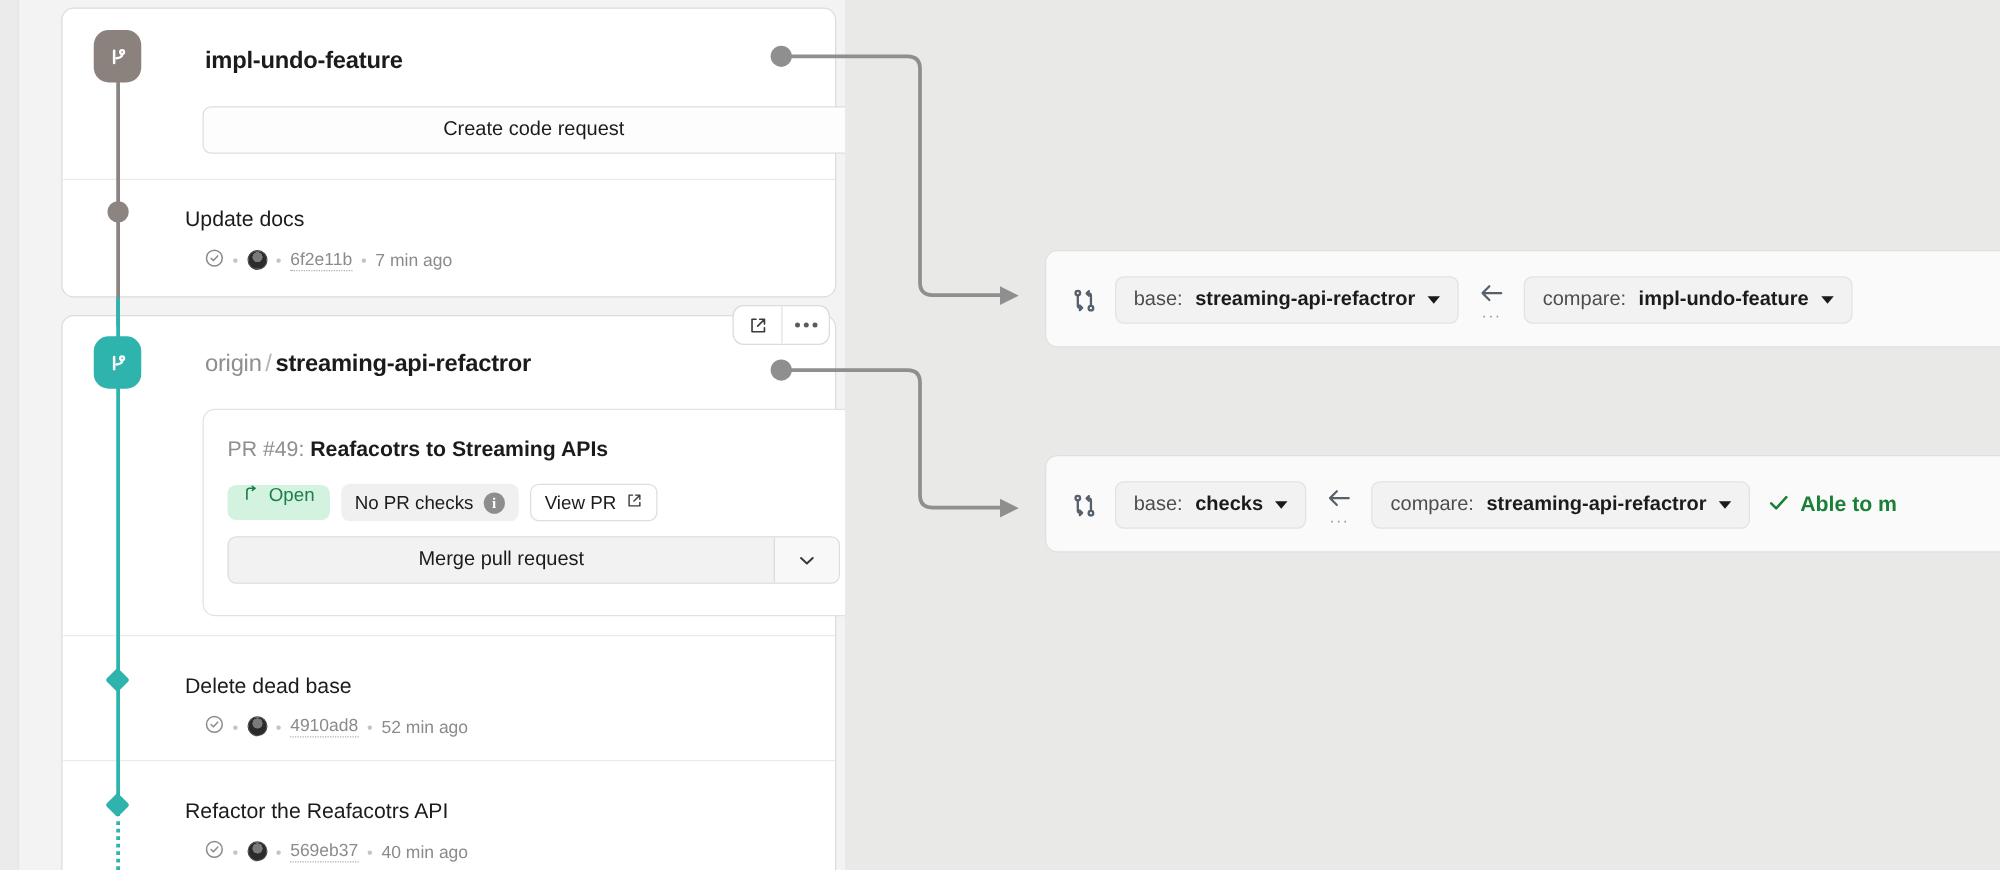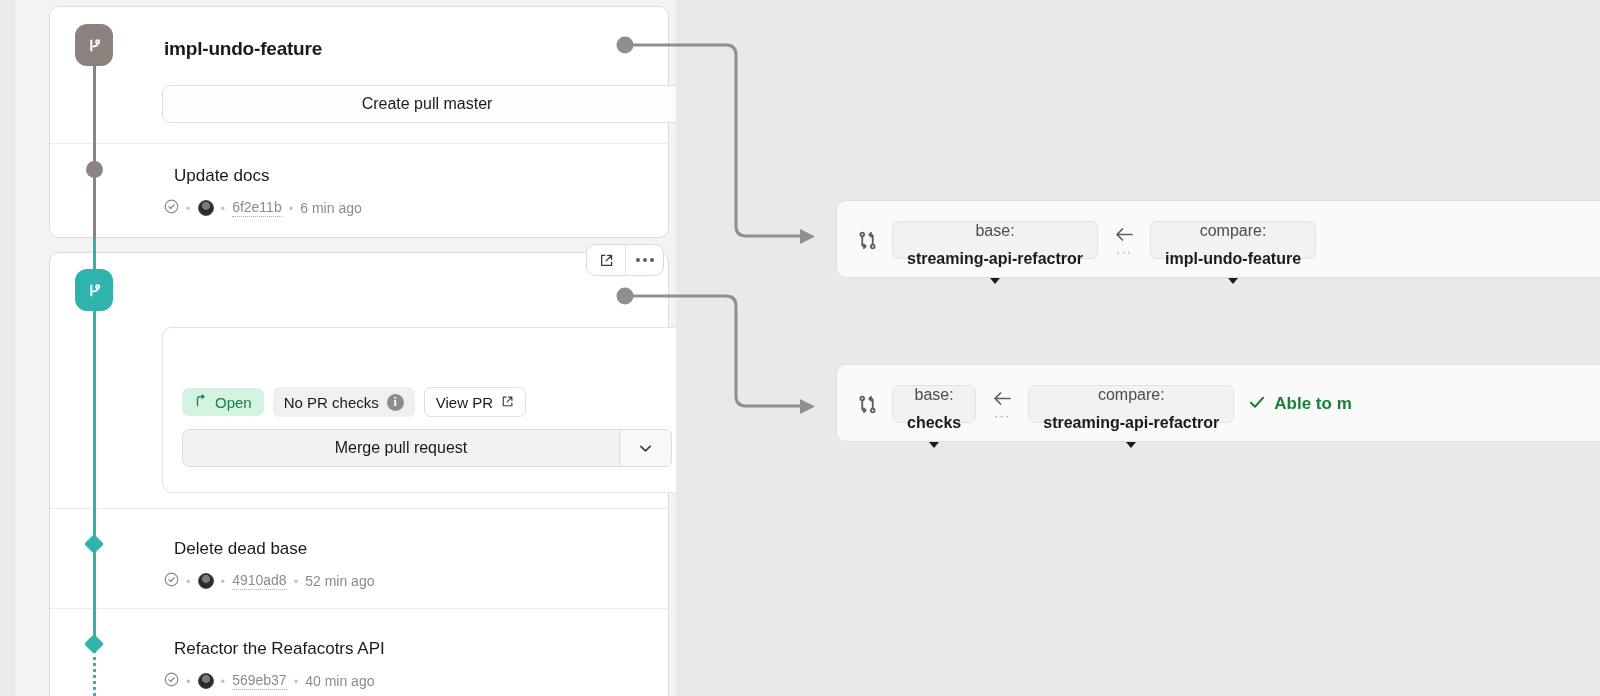--- a/index.html
+++ b/index.html
@@ -116,21 +116,21 @@
     color: #8e8e8e;
   }
   .branch-title .slash {
     font-weight: 400;
     color: #b4b4b4;
     padding: 0 3px;
   }
 
   .commit-title {
     position: absolute;
-    left: 124px;
+    left: 98px;
     font-size: 17px;
     font-weight: 400;
     color: #1b1b1b;
     white-space: nowrap;
   }
   .commit-meta {
     position: absolute;
     left: 114px;
     display: flex;
     align-items: center;
@@ -199,21 +199,21 @@
     display: flex;
     align-items: center;
     gap: 9px;
   }
   .badge-open {
     background: #d3f3e0;
     color: #1a7f48;
     border-radius: 7px;
     height: 28px;
     padding: 0 12px;
-    display: flex; align-items: center; gap: 7px;
+    display: flex; gap: 7px;
     font-size: 15px; font-weight: 400;
   }
   .badge-checks {
     background: #f0f0f0;
     color: #1b1b1b;
     border-radius: 7px;
     height: 30px;
     padding: 0 11px;
     display: flex; align-items: center; gap: 8px;
     font-size: 15px;
@@ -324,21 +324,20 @@
     background: #f2f2f2;
     border: 1px solid #e2e2e2;
     border-radius: 7px;
     height: 38px;
     padding: 0 14px;
     display: flex; align-items: center; gap: 10px;
     font-size: 16px;
     color: #4d4d4d;
     cursor: pointer;
     white-space: nowrap;
-    flex-direction: column;
   }
   .dropdown b { color: #1b1b1b; font-weight: 700; }
   .caret-down {
     width: 0; height: 0;
     border-left: 5px solid transparent;
     border-right: 5px solid transparent;
     border-top: 6px solid #1b1b1b;
   }
 
   .arrow-back {
@@ -375,45 +374,52 @@
 <body>
 
 <div class="app">
 
   <div class="left-panel">
     <div class="left-panel-inner">
 
       <div class="branch-card" id="card-local">
         <div class="card-row" style="height:137px;">
           <div class="branch-title" style="top:31px;">impl-undo-feature</div>
-          <button class="btn" id="btn-create-pr">Create pull master</button>
+          <button class="btn" id="btn-create-pr">Create code request</button>
         </div>
         <div class="card-row last" style="height:93px;">
           <div class="commit-title" style="top:22px;">Update docs</div>
           <div class="commit-meta" style="top:55px;">
             <span>
               <svg width="15" height="15" viewBox="0 0 16 16">
                   <circle cx="8" cy="8" r="6.7" fill="none" stroke="#8b8b8b" stroke-width="1.3"></circle>
                   <path d="M5.2 8.1l2 2 3.6-4" fill="none" stroke="#8b8b8b" stroke-width="1.3" stroke-linecap="round" stroke-linejoin="round"></path>
                 </svg>
             </span>
             <span class="meta-sep">•</span>
             <span class="avatar"></span>
             <span class="meta-sep">•</span>
             <span class="commit-hash">6f2e11b</span>
             <span class="meta-sep">•</span>
-            <span>6 min ago</span>
+            <span>7 min ago</span>
           </div>
         </div>
       </div>
 
       <div class="branch-card" id="card-origin">
         <div class="card-row" style="height:256px;">
+          <div class="branch-title" style="top:28px;">
+            <span class="remote-prefix">origin</span><span class="slash">/</span><span>streaming-api-refactror</span>
+          </div>
 
           <div class="pr-box">
+            <div class="pr-heading">
+              <span class="pr-num">PR #49:</span>
+              <span>Reafacotrs to Streaming APIs</span>
+            </div>
 
             <div class="pr-badges">
               <div class="badge-open">
                 <span>
                   <svg width="14" height="14" viewBox="0 0 16 16">
                       <path d="M4 13V5.5A2.5 2.5 0 0 1 6.5 3H11" fill="none" stroke="#1a7f48" stroke-width="1.5" stroke-linecap="round" stroke-linejoin="round"></path>
                       <path d="M9 1.2 11.4 3 9 4.9" fill="none" stroke="#1a7f48" stroke-width="1.5" stroke-linecap="round" stroke-linejoin="round"></path>
                     </svg>
                 </span>
                 <span>Open</span>

